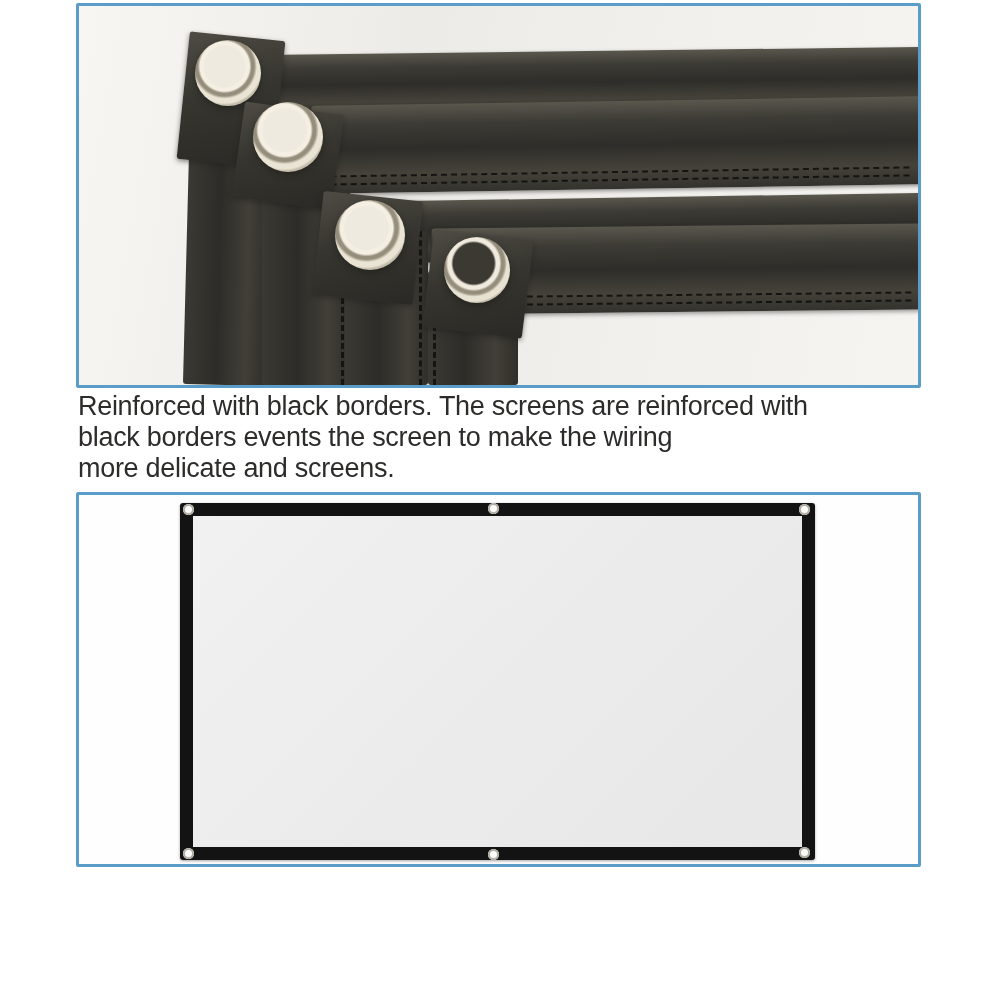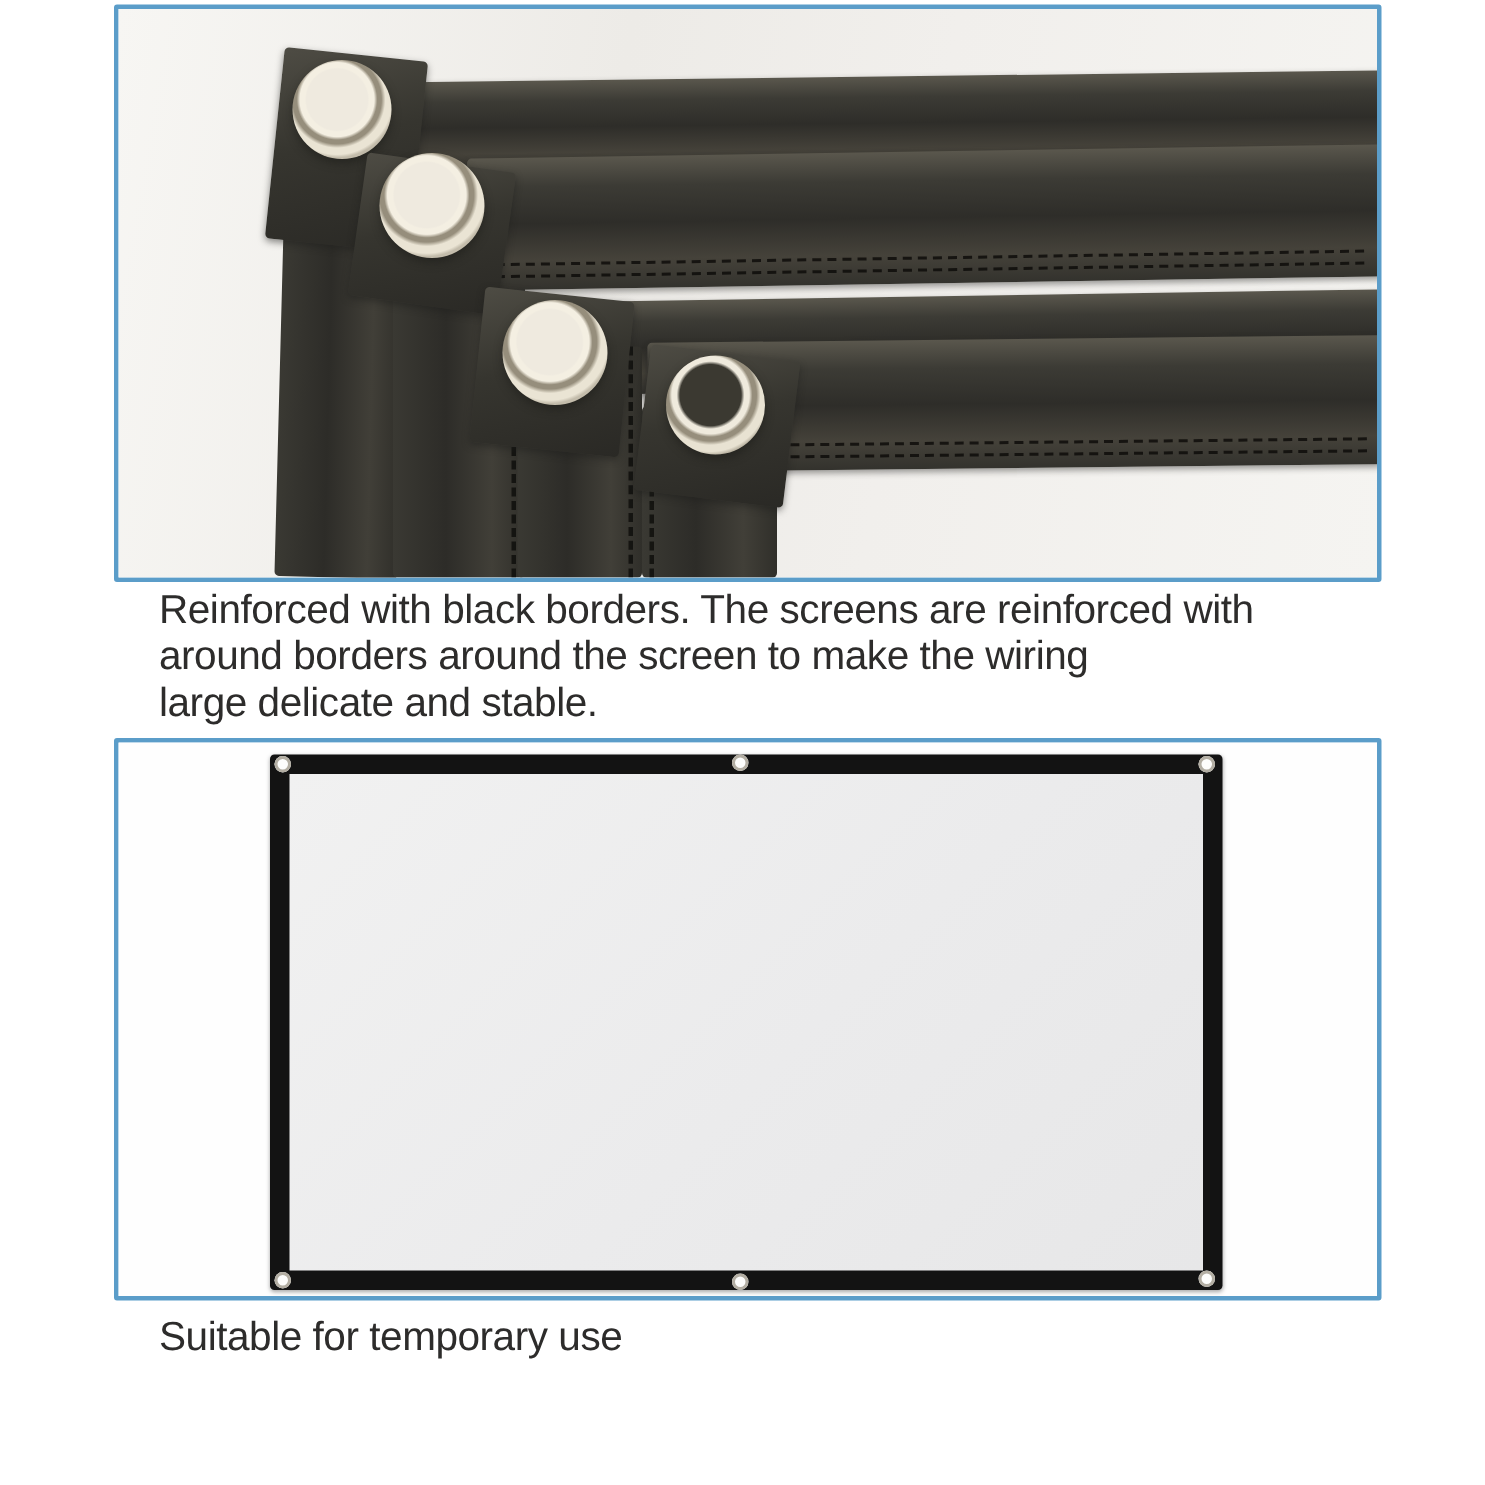--- a/index.html
+++ b/index.html
@@ -69,21 +69,21 @@
     background:#131313;border-radius:3px;box-shadow:0 1px 3px rgba(0,0,0,.35);}
   .screen-face{position:absolute;left:13px;top:13px;right:13px;bottom:13px;
     background:linear-gradient(135deg,#f1f1f1 0%,#ebebec 55%,#e7e7e8 100%);}
   .dot{position:absolute;width:11px;height:11px;border-radius:50%;
     background:#fdfdfc;box-shadow:inset 0 0 0 2px #b3aea3;}
   .dot.tl{left:3px;top:1px;}   .dot.tc{left:308px;top:0px;}   .dot.tr{left:619px;top:1px;}
   .dot.bl{left:3px;bottom:1px;}.dot.bc{left:308px;bottom:0px;}.dot.br{left:619px;bottom:2px;}
 
   
   .caption{position:absolute;left:78px;width:860px;color:#2d2c2b;
-    font-size:27px;line-height:31px;letter-spacing:-0.3px;margin-left:28px;}
+    font-size:27px;line-height:31px;letter-spacing:-0.3px;}
   #cap1{top:391px;}
   #cap2{top:876px;}
 </style>
 </head>
 <body>
 
 <figure class="frame" id="photo1" style="margin:0">
   <div class="scene1">
     <div class="band band1"></div>
 
@@ -119,33 +119,32 @@
     <div class="tab tabC"></div>
     <div class="grommet lightHole gC"></div>
 
     <div class="tab tabD"></div>
     <div class="grommet darkHole gD"></div>
   </div>
 </figure>
 
 <div class="caption" id="cap1">
   <div>Reinforced with black borders. The screens are reinforced with</div>
-  <div>around borders around the screen to make the wiring</div>
-  <div>large delicate and stable.</div>
+  <div>black borders events the screen to make the wiring</div>
+  <div>more delicate and screens.</div>
 </div>
 
 <figure class="frame" id="photo2" style="margin:0">
   <div class="scene2">
     <div class="screen">
       <div class="screen-face"></div>
       <span class="dot tl"></span>
       <span class="dot tc"></span>
       <span class="dot tr"></span>
       <span class="dot bl"></span>
       <span class="dot bc"></span>
       <span class="dot br"></span>
     </div>
   </div>
 </figure>
 
 <div class="caption" id="cap2">
-  <div>Suitable for temporary use</div>
 </div>
 
 </body></html>

